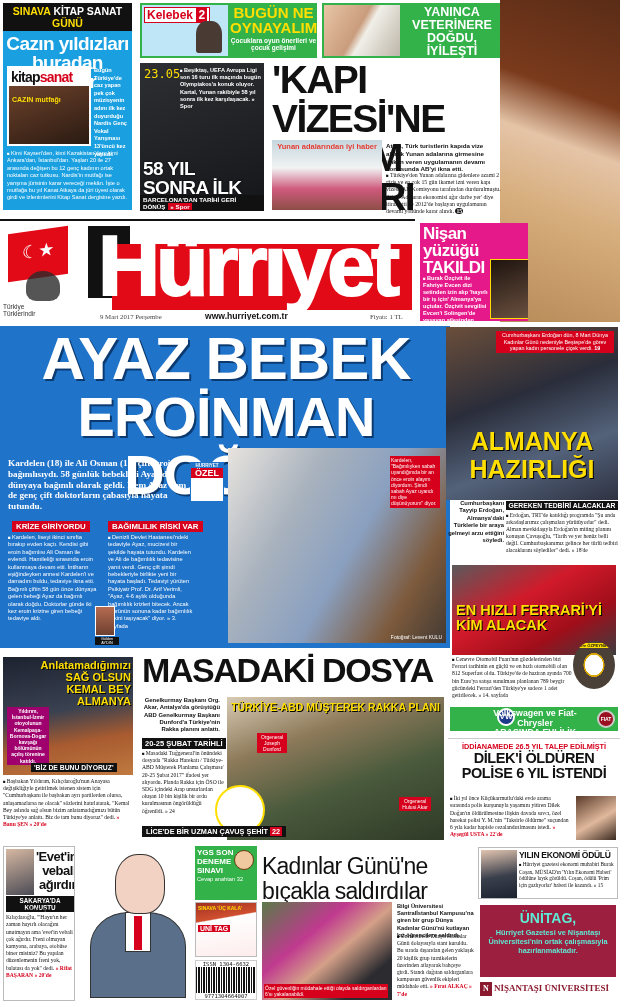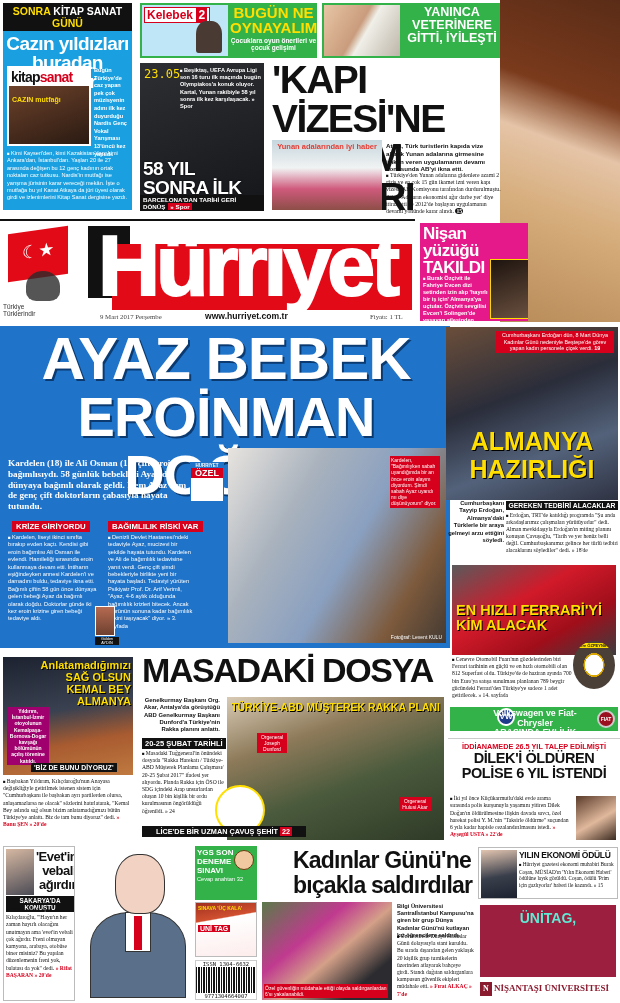--- a/index.html
+++ b/index.html
@@ -121,21 +121,21 @@
   
   #masa h1 { position: absolute; left: 0; top: 0; font-weight: bold; font-size: 34px; line-height: 36px; letter-spacing: -1.4px; }
   #masa { left: 142px; top: 652px; width: 302px; height: 188px; }
   #masa .lead { position: absolute; left: 0; top: 45px; width: 78px; font-size: 5.9px; line-height: 7.3px; font-weight: bold; text-align: right; }
   #masa .sub { position: absolute; left: 0; top: 86px; background: #111; color: #fff; font-weight: bold; font-size: 7.5px; padding: 1px 3px; }
   #masa .body { position: absolute; left: 0; top: 98px; width: 82px; font-size: 5.6px; line-height: 7.2px; }
   #masa .ph { position: absolute; left: 85px; top: 45px; width: 217px; height: 143px; background: linear-gradient(160deg, #d8cab4 0%, #8d7a5a 30%, #4a5a3c 60%, #2f3a27 100%); }
   #masa .ph .t { position: absolute; left: 0; top: 4px; width: 100%; color: #ffde00; font-weight: bold; font-size: 10.5px; text-align: center; text-shadow: 1px 1px 0 #000; }
   #masa .ph .c1 { position: absolute; left: 30px; top: 36px; background: #d6001c; color: #fff; font-size: 5px; line-height: 6px; padding: 1px; text-align: center; }
   #masa .ph .c2 { position: absolute; left: 172px; top: 100px; background: #d6001c; color: #fff; font-size: 5px; line-height: 6px; padding: 1px; text-align: center; }
-  #masa .foot { position: absolute; left: 0; top: 174px; background: #111; color: #fff; font-weight: bold; font-size: 7.3px; padding: 1px 14px; }
+  #masa .foot { position: absolute; left: 0; top: 174px; background: #111; color: #fff; font-weight: bold; font-size: 7.3px; padding: 1px 4px; }
   #masa .foot span { background: #d6001c; padding: 0 2px; margin-left: 2px; }
 
   
   #evet { left: 3px; top: 846px; width: 72px; height: 155px; border: 1px solid #bbb; }
   #evet .ph { position: absolute; left: 2px; top: 2px; width: 28px; height: 46px; background: linear-gradient(160deg, #d6b8a2, #4b4b55); }
   #evet h3 { position: absolute; left: 32px; top: 3px; width: 40px; font-weight: bold; font-size: 13px; line-height: 14px; text-align: right; letter-spacing: -0.5px; }
   #evet .bar { position: absolute; left: 2px; top: 49px; width: 68px; background: #111; color: #fff; font-weight: bold; font-size: 6.3px; padding: 1px 2px; text-align: center; }
   #evet .body { position: absolute; left: 2px; top: 60px; width: 68px; font-size: 5.6px; line-height: 7.2px; }
   #cartoon { left: 80px; top: 846px; width: 110px; height: 155px; }
   #cartoon .head { position: absolute; left: 35px; top: 8px; width: 50px; height: 60px; border-radius: 45% 45% 40% 40%; background: #f2d2c2; border: 1px solid #333; }
@@ -144,21 +144,21 @@
   #cartoon .tie { position: absolute; left: 54px; top: 70px; width: 8px; height: 34px; background: #d6001c; }
   #ygs { left: 195px; top: 846px; width: 62px; height: 54px; background: #33b24a; color: #fff; padding: 2px; }
   #ygs .t { color: #fff; font-weight: bold; font-size: 8px; line-height: 9px; }
   #ygs .s { font-size: 5.6px; line-height: 6.5px; margin-top: 1px; }
   #ygs .face { position: absolute; right: 3px; top: 4px; width: 20px; height: 20px; border-radius: 50%; background: #f0c9a0; border: 1px solid #6a3b10; }
   #unitagMini { left: 195px; top: 902px; width: 62px; height: 55px; background: linear-gradient(170deg, #a0301f 0%, #d05030 30%, #ffffff 32%, #fdecec 100%); border: 1px solid #bbb; }
   #unitagMini .t { position: absolute; left: 2px; top: 22px; background: #d6001c; color: #fff; font-weight: bold; font-size: 7px; padding: 0 2px; }
   #barcode { left: 195px; top: 960px; width: 62px; height: 40px; background: repeating-linear-gradient(90deg, #111 0 1px, #fff 1px 2px, #111 2px 4px, #fff 4px 5px); border: 1px solid #ccc; }
   #barcode .issn { background: #fff; font-family: "DejaVu Sans Mono", monospace; font-size: 5.5px; text-align: center; }
 
-  #kadin h1 { position: absolute; left: 0; top: 2px; font-weight: bold; font-size: 23px; line-height: 25px; letter-spacing: -0.8px; margin-left: 31px; }
+  #kadin h1 { position: absolute; left: 0; top: 8px; font-weight: normal; font-size: 23px; line-height: 25px; letter-spacing: -0.8px; }
   #kadin { left: 262px; top: 846px; width: 212px; height: 157px; }
   #kadin .ph { position: absolute; left: 0; top: 56px; width: 130px; height: 98px; background: linear-gradient(140deg, #5b7a4a 0%, #c03a8f 35%, #d4a088 55%, #2c2c30 80%); }
   #kadin .ph .c { position: absolute; left: 2px; bottom: 2px; width: 124px; background: #d6001c; color: #fff; font-size: 5px; line-height: 6px; padding: 1px; }
   #kadin .lead { position: absolute; left: 135px; top: 57px; width: 77px; font-size: 5.7px; line-height: 7.2px; font-weight: bold; }
   #kadin .body { position: absolute; left: 135px; top: 87px; width: 77px; font-size: 5.6px; line-height: 7.2px; }
 
   #ekonomi { left: 478px; top: 847px; width: 140px; height: 52px; border: 1px solid #bbb; }
   #ekonomi .ph { position: absolute; left: 2px; top: 2px; width: 36px; height: 48px; background: linear-gradient(170deg, #e2c5b0 0%, #3a3f4c 55%, #1d2230 100%); }
   #ekonomi h4 { position: absolute; left: 40px; top: 2px; font-weight: bold; font-size: 8.5px; letter-spacing: -0.3px; }
   #ekonomi .body { position: absolute; left: 40px; top: 13px; width: 98px; font-size: 5.3px; line-height: 6.7px; }
@@ -168,21 +168,21 @@
   #nisantasi { left: 480px; top: 982px; width: 136px; height: 20px; color: #8a1a2e; font-family: "Liberation Serif", "DejaVu Serif", serif; font-size: 9px; font-weight: bold; }
   #nisantasi .crest { display: inline-block; width: 12px; height: 14px; background: #8a1a2e; color: #fff; font-size: 8px; text-align: center; line-height: 14px; vertical-align: middle; margin-right: 2px; }
 
   .hl-red { color: #d6001c; font-weight: bold; }
 </style>
 </head>
 <body>
 
 <div id="kitap" class="abs">
   <div class="bar">
-    <span>SONRA</span>
+    <span>SINAVA</span>
     <span class="w">KİTAP SANAT</span>
     <span>GÜNÜ</span>
   </div>
   <h2>Cazın yıldızları buradan çıkıyor</h2>
   <div class="cover">
     <div class="mast"><b>kitap</b><span>sanat</span></div>
     <div style="color:#ffde00;font-size:7px;font-weight:bold;padding:10px 3px 0;">CAZIN mutfağı</div>
   </div>
   <div class="side">Bugün Türkiye'de caz yapan pek çok müzisyenin adını ilk kez duyurduğu Nardis Genç Vokal Yarışması 13'üncü kez yapıldı.</div>
   <div class="body bullet">Kimi Kayseri'den, kimi Kazakistan'dan, kimi Ankara'dan, İstanbul'dan. Yaşları 20 ile 27 arasında değişen bu 12 genç kadının ortak noktaları caz tutkusu. Nardis'in mutfağı ise yarışma jürisinin karar vereceği mekân. İşte o mutfağa bu yıl Kanat Atkaya da jüri üyesi olarak girdi ve izlenimlerini Kitap Sanat dergisine yazdı.</div>
@@ -194,21 +194,21 @@
     <div style="position:absolute;right:6px;top:16px;width:26px;height:32px;border-radius:40% 40% 10% 10%;background:#4a3a34;"></div>
   </div>
 </div>
 <div id="bugun" class="abs">
   <div class="t1">BUGÜN NE OYNAYALIM</div>
   <div class="t2">Çocuklara oyun önerileri ve çocuk gelişimi</div>
 </div>
 <div id="cat" class="abs">
     <div class="ph"></div>
   </div>
-<div id="yaninca" class="abs">YANINCA VETERİNERE GİTTİ, İYİLEŞTİ</div>
+<div id="yaninca" class="abs">YANINCA VETERİNERE DOĞDU, İYİLEŞTİ</div>
 <div id="yanincaTxt" class="abs">
   <span class="bullet">Torbalı'da yanmış halde veterinerin kapısına giden sokak kedisi 1 yıl süren tedavisinin ardından iyileşti.</span>
   <span>» 8. sayfada</span>
 </div>
 
 <div id="actress" class="abs"></div>
 
 <div id="besiktas" class="abs">
   <div class="time">23.05</div>
   <div class="txt"><span class="bullet">Beşiktaş, UEFA Avrupa Ligi son 16 turu ilk maçında bugün Olympiakos'a konuk oluyor. Kartal, Yunan rakibiyle 58 yıl sonra ilk kez karşılaşacak.</span> <span>» Spor</span></div>
@@ -348,16 +348,17 @@
   <div class="body serif"><span class="bullet">Üniversitede Dünya Kadınlar Günü dolayısıyla stant kuruldu. Bu sırada dışarıdan gelen yaklaşık 20 kişilik grup turnikelerin üzerinden atlayarak bahçeye girdi. Standı dağıtan saldırganlara kampusun güvenlik ekipleri müdahale etti.</span> <span class="hl-red">» Fırat ALKAÇ » 7'de</span></div>
 </div>
 
 <div id="ekonomi" class="abs">
   <div class="ph"></div>
   <h4>YILIN EKONOMİ ÖDÜLÜ</h4>
   <div class="body serif"><span class="bullet">Hürriyet gazetesi ekonomi muhabiri Burak Coşan, MÜSİAD'ın 'Yılın Ekonomi Haberi' ödülüne layık görüldü. Coşan, ödülü 'Prim için gazlıyorlar' haberi ile kazandı.</span> <span>» 15</span></div>
 </div>
 <div id="unitag" class="abs">
   <div class="t">ÜNİTAG,</div>
+  <div class="s">Hürriyet Gazetesi ve Nişantaşı Üniversitesi'nin ortak çalışmasıyla hazırlanmaktadır.</div>
 </div>
 <div id="nisantasi" class="abs">
   <span class="crest">N</span><span>NİŞANTAŞI ÜNİVERSİTESİ</span>
 </div>
 
 </body></html>

